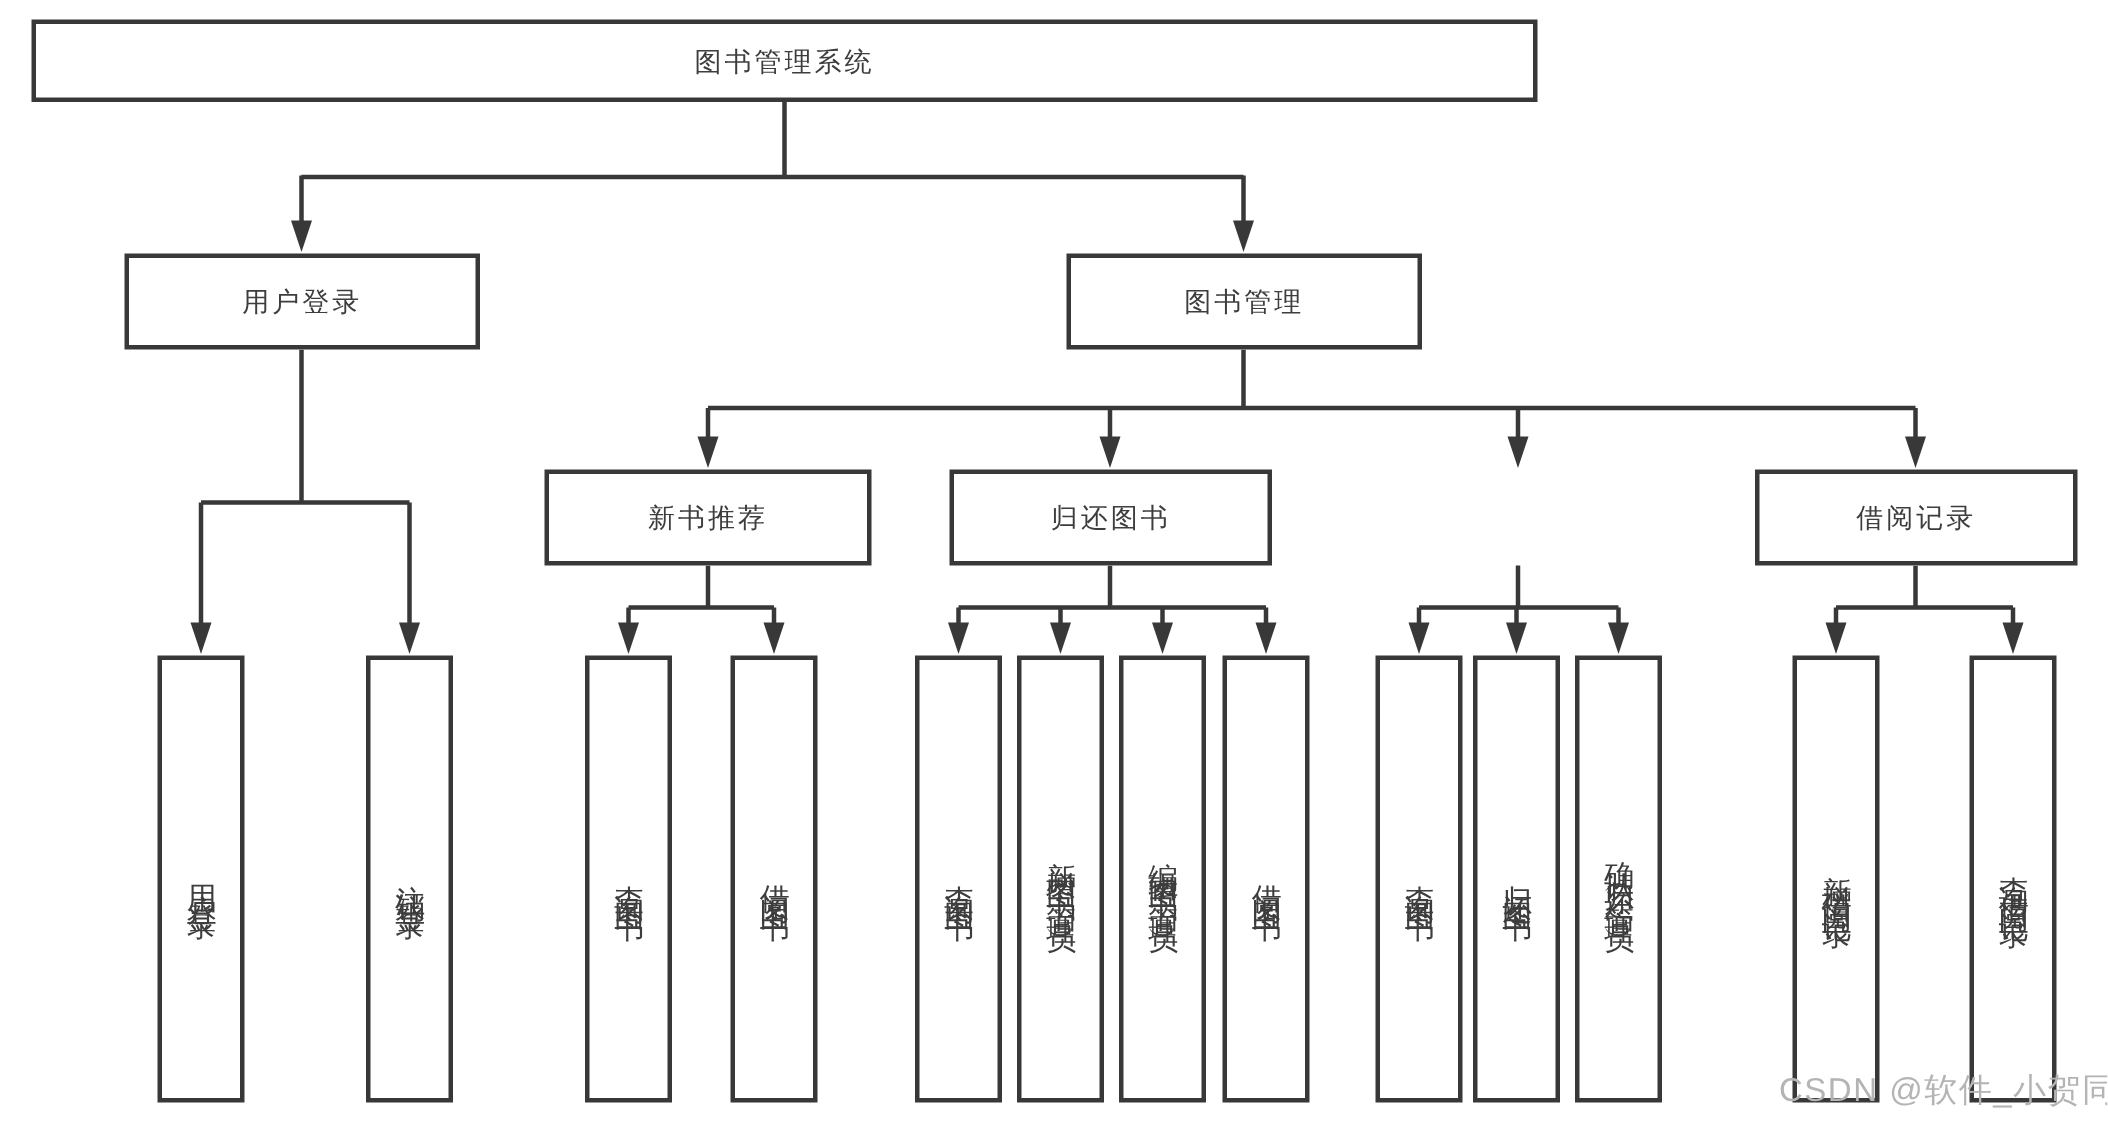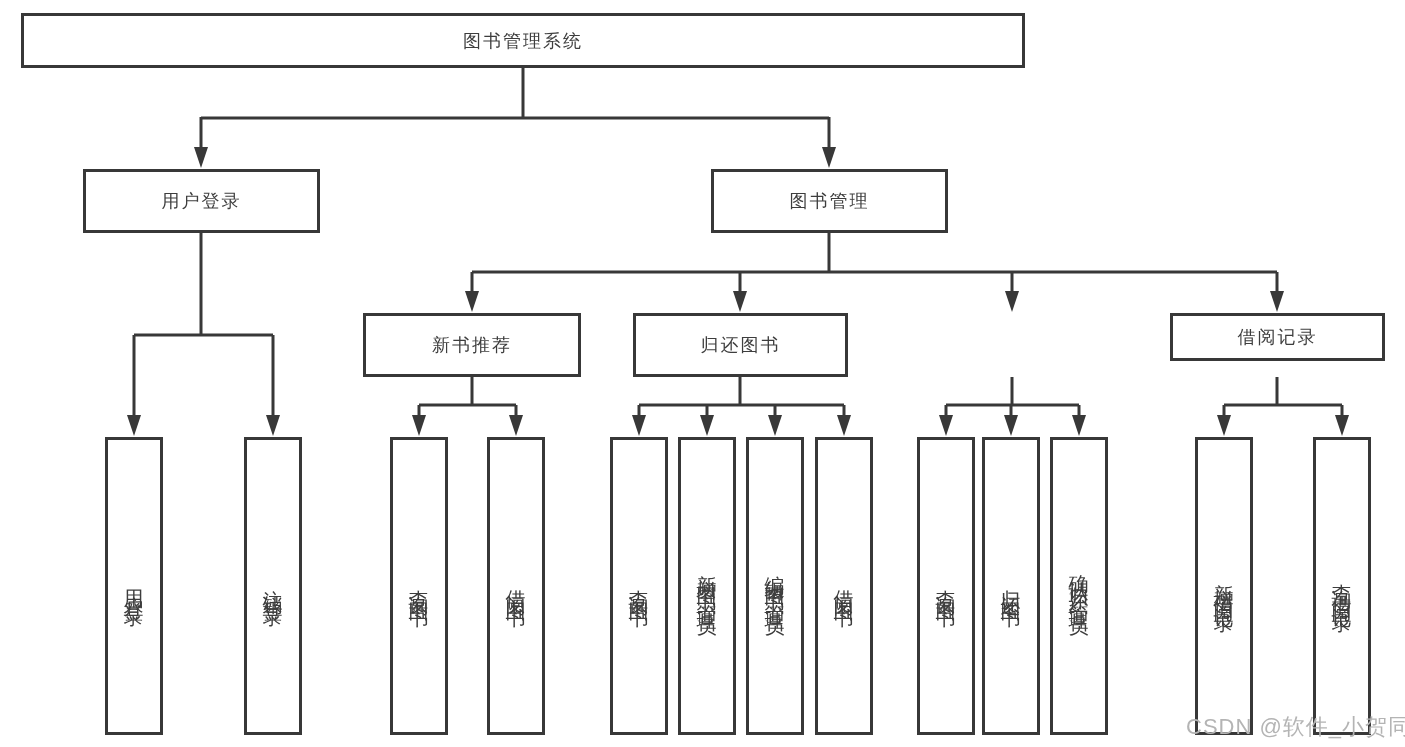--- a/index.html
+++ b/index.html
@@ -89,21 +89,21 @@
   <div class="box" style="left:363px;top:313px;width:218px;height:64px">
     <span class="hlabel">新书推荐</span>
   </div>
 
   <div class="box" style="left:711px;top:169px;width:237px;height:64px">
     <span class="hlabel">图书管理</span>
   </div>
   <div class="box" style="left:633px;top:313px;width:215px;height:64px">
     <span class="hlabel">归还图书</span>
   </div>
-  <div class="box" style="left:1170px;top:313px;width:215px;height:48px">
+  <div class="box" style="left:1170px;top:313px;width:215px;height:64px">
     <span class="hlabel">借阅记录</span>
   </div>
 
   <div class="box vbox" style="left:105px;top:437px;width:58px;height:298px">
     <span class="vlabel">用户登录</span>
   </div>
   <div class="box vbox" style="left:244px;top:437px;width:58px;height:298px">
     <span class="vlabel">注销登录</span>
   </div>
 

